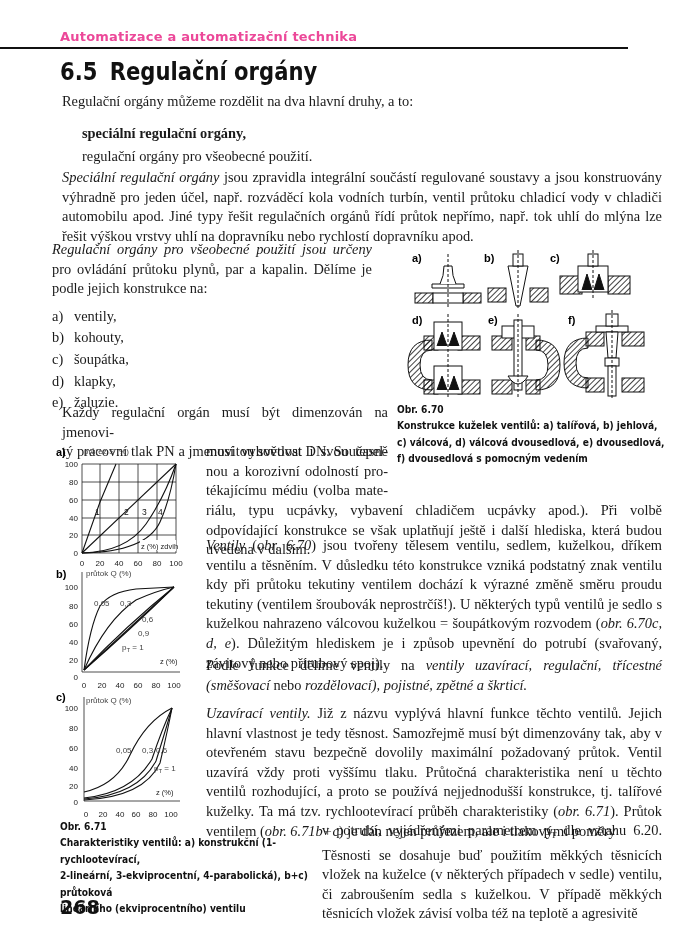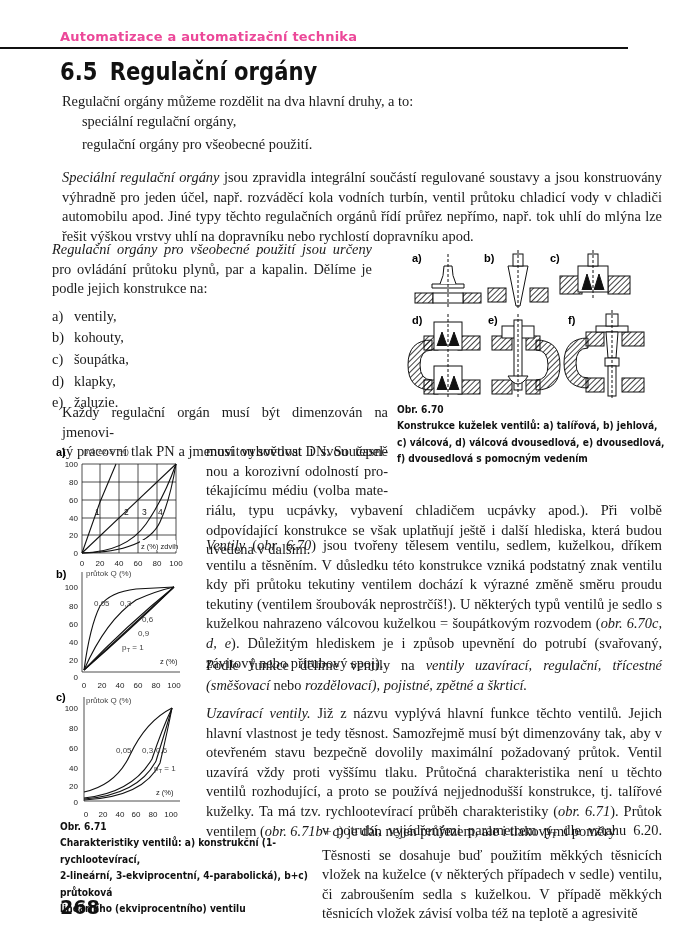--- a/index.html
+++ b/index.html
@@ -29,28 +29,28 @@
 
 <div class="abs running-head">Automatizace a automatizační technika</div>
 <div class="abs head-rule"></div>
 
 <div class="abs section-title">
   <span class="num">6.5</span><span>Regulační orgány</span>
 </div>
 
 <div class="abs body" style="left:62px; top:92px; width:600px;">
   <p class="p">Regulační orgány můžeme rozdělit na dva hlavní druhy, a to:</p>
-  <p class="p" style="padding-left:20px; margin-top:0;">speciální regulační orgány,</p>
+  <p class="p" style="padding-left:20px; margin-top:12px;font-weight:bold;">speciální regulační orgány,</p>
   <p class="p" style="padding-left:20px; margin-top:4px;">regulační orgány pro všeobecné použití.</p>
 </div>
 
 <div class="abs body" style="left:62px; top:168px; width:600px;">
   <div style="text-align:justify; text-align-last:justify;"><span class="it">Speciální regulační orgány</span><span> jsou zpravidla integrální součástí regulované soustavy a jsou konstruovány</span></div>
   <div style="text-align:justify; text-align-last:justify;">výhradně pro jeden účel, např. rozváděcí kola vodních turbín, ventil průtoku chladicí vody v chladiči</div>
-  <div style="text-align:justify; text-align-last:justify;">automobilu apod. Jiné typy těchto regulačních orgánů řídí průřez nepřímo, např. tok uhlí do mlýna lze</div>
+  <div style="text-align:justify; text-align-last:justify;">automobilu apod. Jiné typy řešit regulačních orgánů řídí průtok nepřímo, např. tok uhlí do mlýna lze</div>
   <div>řešit výškou vrstvy uhlí na dopravníku nebo rychlostí dopravníku apod.</div>
 </div>
 
 <div class="abs body" style="left:52px; top:240px; width:320px;">
   <p class="p"><span class="it">Regulační orgány pro všeobecné použití jsou určeny</span><span> pro ovládání průtoku plynů, par a kapalin. Dělíme je podle jejich konstrukce na:</span></p>
   <div style="margin-top:8px;">
     <div class="list-item" style="margin-bottom:2px;">
         <span class="mark">a)</span>
         <span>ventily,</span>
       </div>

